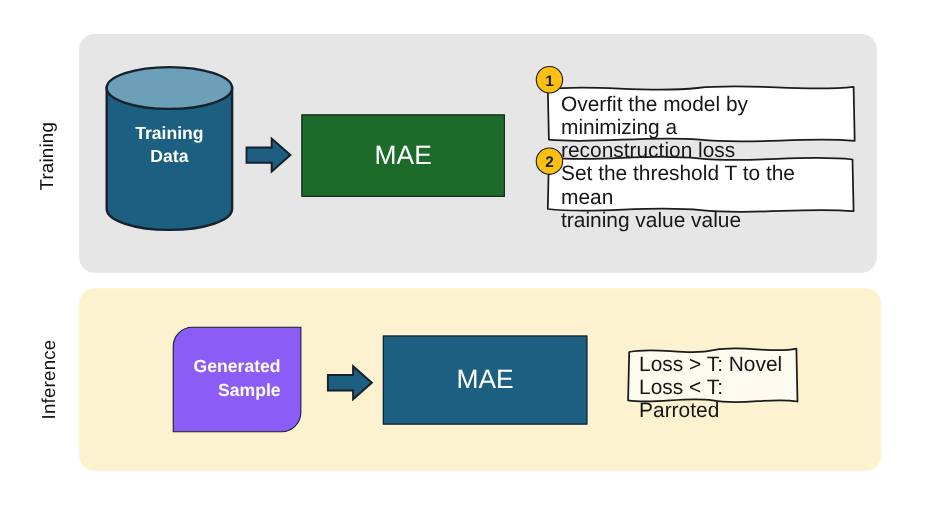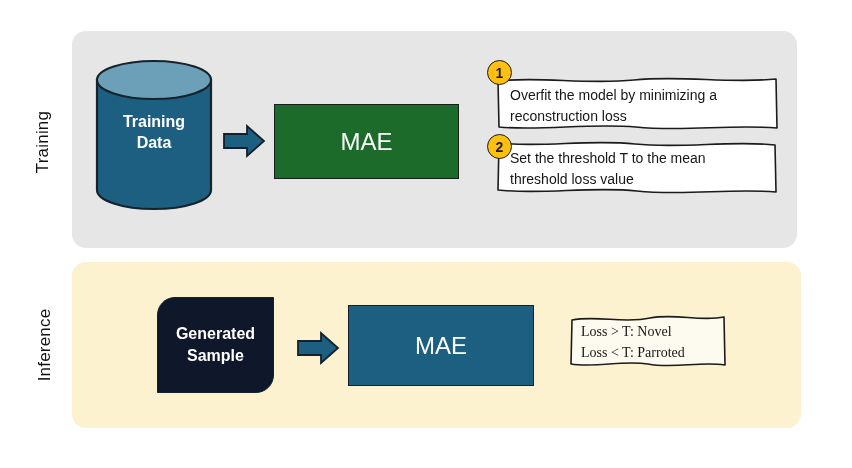--- a/index.html
+++ b/index.html
@@ -117,57 +117,56 @@
     height: 81px;
     background: #1C5F80;
     border-color: #14202B;
     font-size: 24px;
   }
   #generated-sample-box {
     left: 157px;
     top: 297px;
     width: 117px;
     height: 96px;
-    background: #0f172a;
+    background: #8b5cf6;
     border-color: #14202B;
     border-radius: 18px 0 18px 0;
     font-size: 16px;
     font-weight: 600;
     line-height: 22px;
-    text-align: center;
     flex-direction: column;
   }
 
   
   .arrow { position: absolute; }
   #arrow-train { left: 223px; top: 124px; }
   #arrow-infer { left: 297px; top: 331px; }
 
   
   .callout {
     position: absolute;
   }
   .callout .note-svg {
     position: absolute;
     left: 0;
     top: 0;
   }
   .callout .note-text {
     position: absolute;
     color: #161616;
-    font-size: 14px;
+    font-size: 19px;
     line-height: 21px;
     white-space: pre-line;
   }
   #callout-1 { left: 494px; top: 74px; width: 286px; height: 60px; }
   #callout-1 .note-text { left: 16px; top: 11px; width: 262px; }
   #callout-2 { left: 494px; top: 137px; width: 286px; height: 60px; }
   #callout-2 .note-text { left: 16px; top: 11px; width: 262px; }
   #callout-loss { left: 568px; top: 312px; width: 160px; height: 60px; }
-  #callout-loss .note-text { left: 13px; top: 9px; width: 140px; font-family: Liberation Serif, serif; }
+  #callout-loss .note-text { left: 13px; top: 9px; width: 140px; }
 
   
   .badge {
     position: absolute;
     width: 25px;
     height: 25px;
     border-radius: 50%;
     background: #FDC010;
     border: 1.7px solid #1B1B1B;
     color: #1B1B1B;
@@ -217,21 +216,21 @@
 reconstruction loss</div>
   </div>
   <div class="badge" id="badge-1">1</div>
 
   <div class="callout" id="callout-2">
     <svg class="note-svg" width="286" height="60" viewBox="0 0 286 60">
       <path d="M5,6 C48,11 94,2 141,7 C189,12 236,3 281,8
                L282,55 C237,51 191,59 143,54 C96,49 49,58 4,53 Z" fill="#FFFFFF" stroke="#1B1B1B" stroke-width="1.6" stroke-linejoin="round"></path>
     </svg>
     <div class="note-text" style="white-space: pre-line;">Set the threshold T to the mean
-threshold loss value</div>
+training value value</div>
   </div>
   <div class="badge" id="badge-2">2</div>
 
   <div class="panel" id="inference-panel"></div>
 
   <div class="row-label" id="inference-label">Inference</div>
 
   <div class="proc-box" id="generated-sample-box" style="white-space: pre-line;">Generated
 Sample</div>
 

